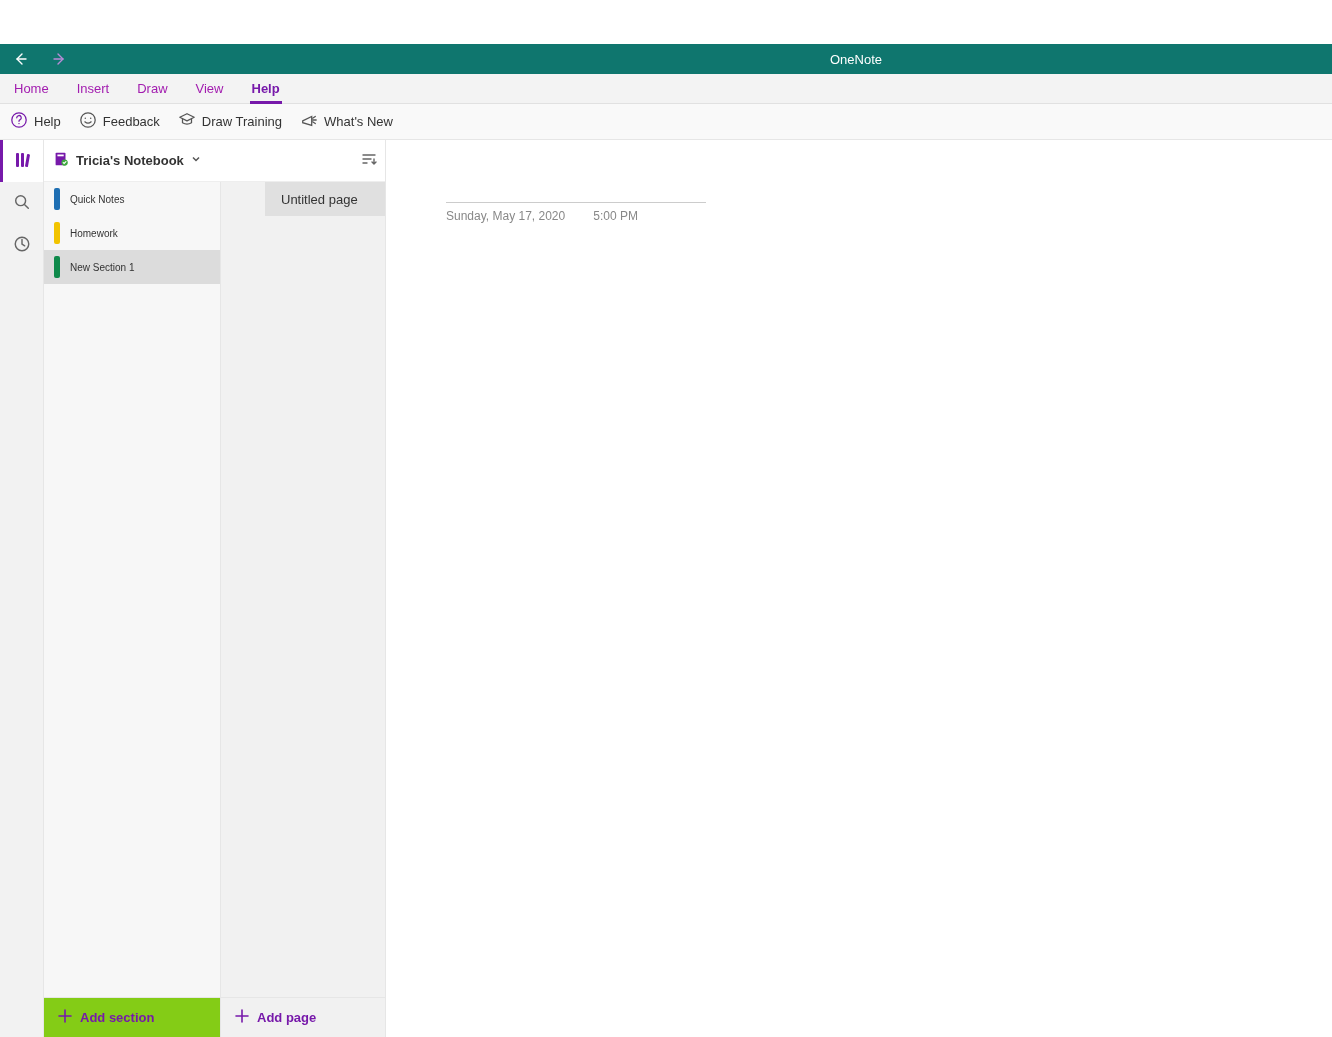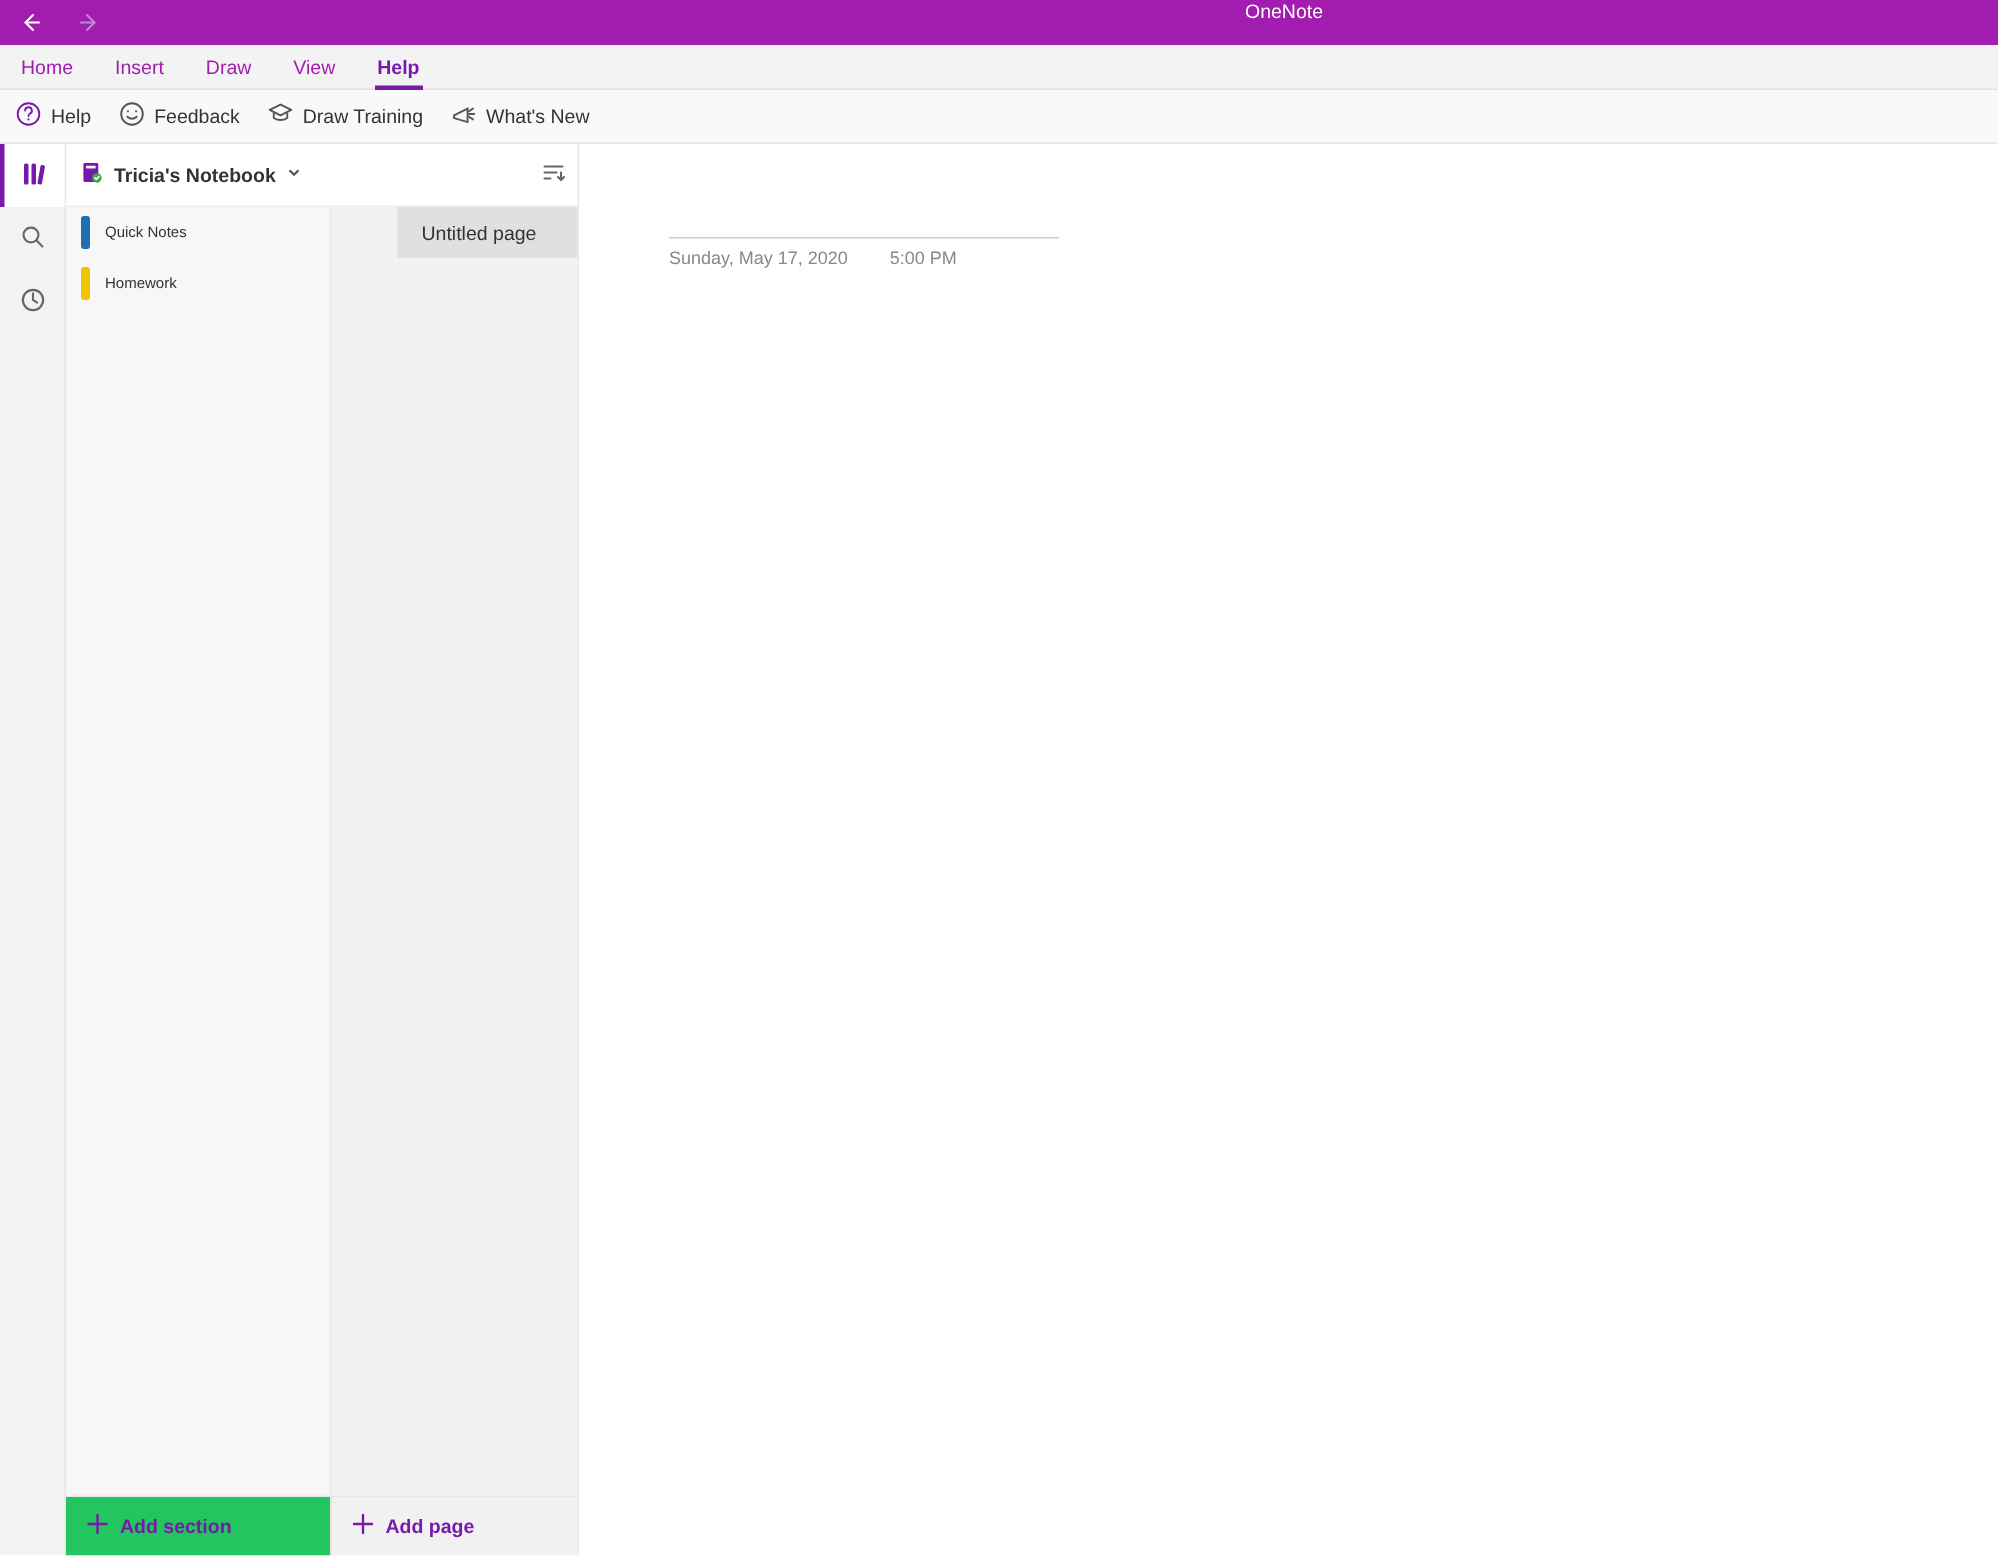--- a/index.html
+++ b/index.html
@@ -11,24 +11,26 @@
       height: 1037px;
       display: flex;
       flex-direction: column;
       background: #fff;
       overflow: hidden;
     }
 
     
     .title-bar {
       height: 30px;
-      background: #a21caf;
+      background: #0f766e;
       color: #fff;
       display: flex;
+      align-items: center;
       position: relative;
+      margin-top: 44px;
     }
     .title-bar .nav-arrows {
       display: flex;
       align-items: center;
       padding-left: 12px;
       gap: 24px;
     }
     .title-bar .nav-arrows svg { display: block; }
     .title-bar .app-title {
       position: absolute;
@@ -191,21 +193,21 @@
     .footer-btn {
       display: flex;
       align-items: center;
       gap: 8px;
       padding-left: 14px;
       font-size: 13px;
       color: #7719AA;
       font-weight: 600;
       cursor: pointer;
     }
-    .footer-btn.section { width: 177px; background:#22c55e; border-right: 1px solid #e6e6e6;}
+    .footer-btn.section { width: 177px; background:#84cc16; border-right: 1px solid #e6e6e6;}
     .footer-btn.page { flex: 1; background:#f1f1f1;}
 
     
     .canvas {
       flex: 1;
       background: #fff;
       position: relative;
       padding: 30px 60px;
     }
     .page-title-input {
@@ -366,20 +368,24 @@
 
       <div class="section-list">
         <div class="section-item">
           <div class="section-swatch" style="background:#1f6fb3"></div>
           <span>Quick Notes</span>
         </div>
         <div class="section-item">
           <div class="section-swatch" style="background:#f2c400"></div>
           <span>Homework</span>
         </div>
+        <div class="section-item selected">
+          <div class="section-swatch" style="background:#0f8a4b"></div>
+          <span>New Section 1</span>
+        </div>
       </div>
 
       <div class="page-list">
         <div class="page-item selected">
           <span>Untitled page</span>
         </div>
       </div>
     </div>
 
     <div class="footer">

